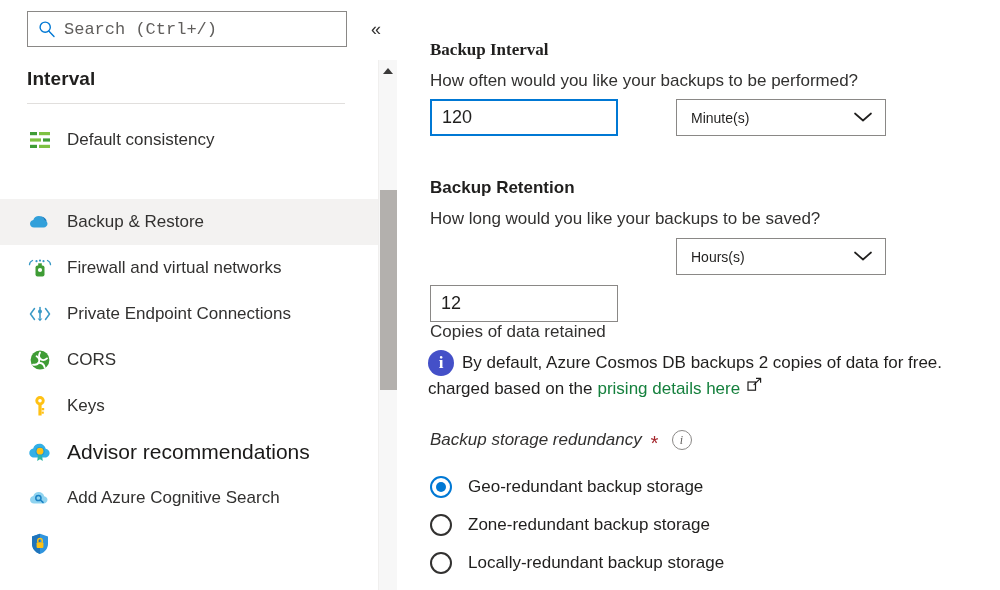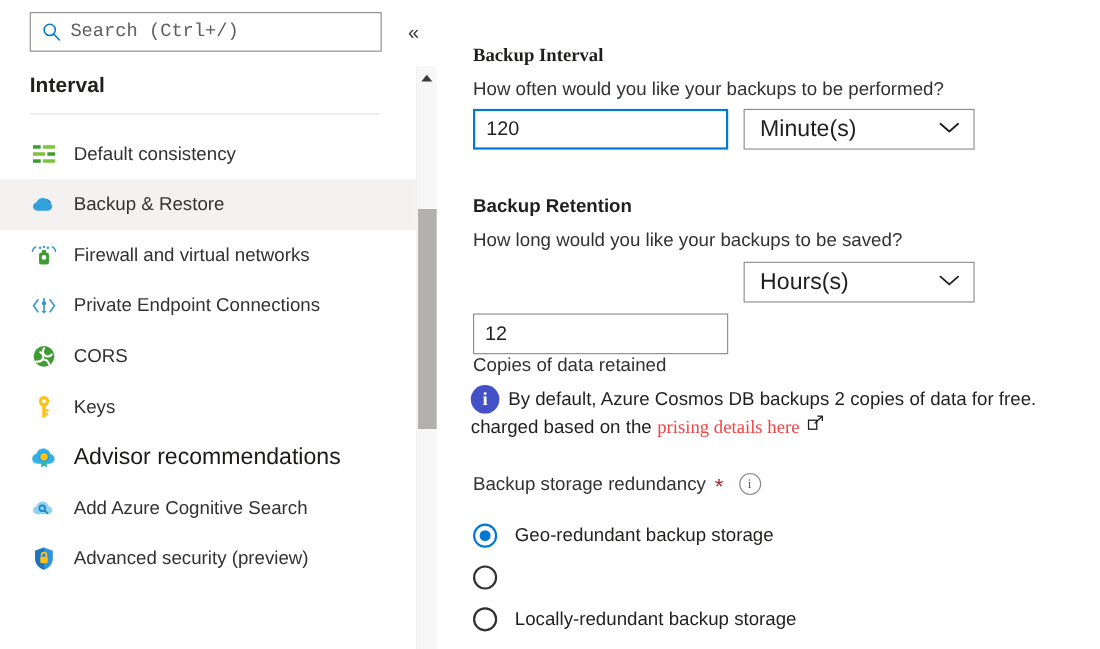--- a/index.html
+++ b/index.html
@@ -118,21 +118,21 @@
   }
   .nav-item {
     position: relative;
     height: 46px;
     display: flex;
     align-items: center;
     padding-left: 27px;
     box-sizing: border-box;
     cursor: pointer;
   }
-  .nav-item.selected { background: #f3f2f1; }
+  .nav-item.selected { background: #f3f2f1; margin-top: 36px; }
   .nav-icon {
     width: 26px;
     height: 26px;
     flex: 0 0 auto;
     display: flex;
     align-items: center;
     justify-content: center;
     margin-right: 14px;
   }
   .nav-label {
@@ -192,21 +192,21 @@
     color: #201f1e;
   }
   .sec-question {
     position: absolute;
     font-size: 17px;
     color: #323130;
     white-space: nowrap;
   }
   .num-field {
     position: absolute;
-    width: 232px;
+    width: 188px;
     height: 37px;
     box-sizing: border-box;
     background: #ffffff;
     border: 1px solid #8a8886;
     font-family: "Liberation Sans", sans-serif;
     font-size: 18px;
     color: #201f1e;
     padding: 16px 10px;
     outline: none;
   }
@@ -218,21 +218,21 @@
     box-sizing: border-box;
     background: #ffffff;
     border: 1px solid #8a8886;
     display: flex;
     align-items: center;
     justify-content: space-between;
     padding: 0 12px 0 14px;
     cursor: pointer;
   }
   .unit-select .val {
-    font-size: 21px;
+    font-size: 14px;
     color: #201f1e;
   }
   .range-hint {
     position: absolute;
     font-size: 16px;
     color: #323130;
     text-align: right;
     width: 228px;
     left: 430px;
   }
@@ -275,42 +275,42 @@
     line-height: 26px;
   }
   .info-line2 {
     font-size: 17px;
     color: #201f1e;
     line-height: 26px;
     display: flex;
     align-items: flex-start;
   }
   .ext-link {
-    color: #ef4444;
+    color: #15803d;
     text-decoration: none;
     cursor: pointer;
     margin-left: 5px;
-    font-family: Liberation Serif, serif;
   }
   .ext-glyph {
     margin-left: 7px;
     display: inline-flex;
     align-items: center;
     position: relative;
     top: 1px;
   }
 
   .redundancy-label {
     position: absolute;
     left: 430px;
     top: 430px;
     display: flex;
     align-items: center;
     font-size: 17px;
     color: #323130;
+    font-style: italic;
   }
   .req-star {
     color: #a4262c;
     font-size: 20px;
     margin-left: 8px;
     line-height: 1;
     position: relative;
     top: 3px;
   }
   .info-outline {
@@ -492,21 +492,20 @@
 
       <div class="nav-item">
         <span class="nav-icon">
           <svg width="22" height="24" viewBox="0 0 22 24">
             <path d="M11 1.8 3 4.6v7.1c0 4.7 3.2 8.7 8 10.3 4.8-1.6 8-5.6 8-10.3V4.6z" fill="#3094dd"></path>
             <path d="M11 1.8 3 4.6v7.1c0 4.7 3.2 8.7 8 10.3z" fill="#1f74bb"></path>
             <rect x="7.6" y="10.2" width="6.8" height="5.8" rx="1" fill="#ffc114"></rect>
             <path d="M8.8 10.2V8.6a2.2 2.2 0 0 1 4.4 0v1.6" fill="none" stroke="#ffc114" stroke-width="1.5"></path>
           </svg>
         </span>
-        <span class="nav-label">Advanced security (preview)</span>
       </div>
 
     </div>
 
     <div class="scrollbar">
       <div class="scroll-up"></div>
       <div class="scroll-thumb"></div>
     </div>
   </div>
 
@@ -564,20 +563,21 @@
       <span class="info-outline">i</span>
     </div>
 
     <div class="radio-group" style="left:26px; top:468px;">
       <div class="radio-row checked">
         <span class="radio-mark"></span>
         <span class="radio-text">Geo-redundant backup storage</span>
       </div>
       <div class="radio-row">
         <span class="radio-mark"></span>
+        <span class="radio-text">Zone-redundant backup storage</span>
       </div>
       <div class="radio-row">
         <span class="radio-mark"></span>
         <span class="radio-text">Locally-redundant backup storage</span>
       </div>
     </div>
 
   </div>
 </div>
 

